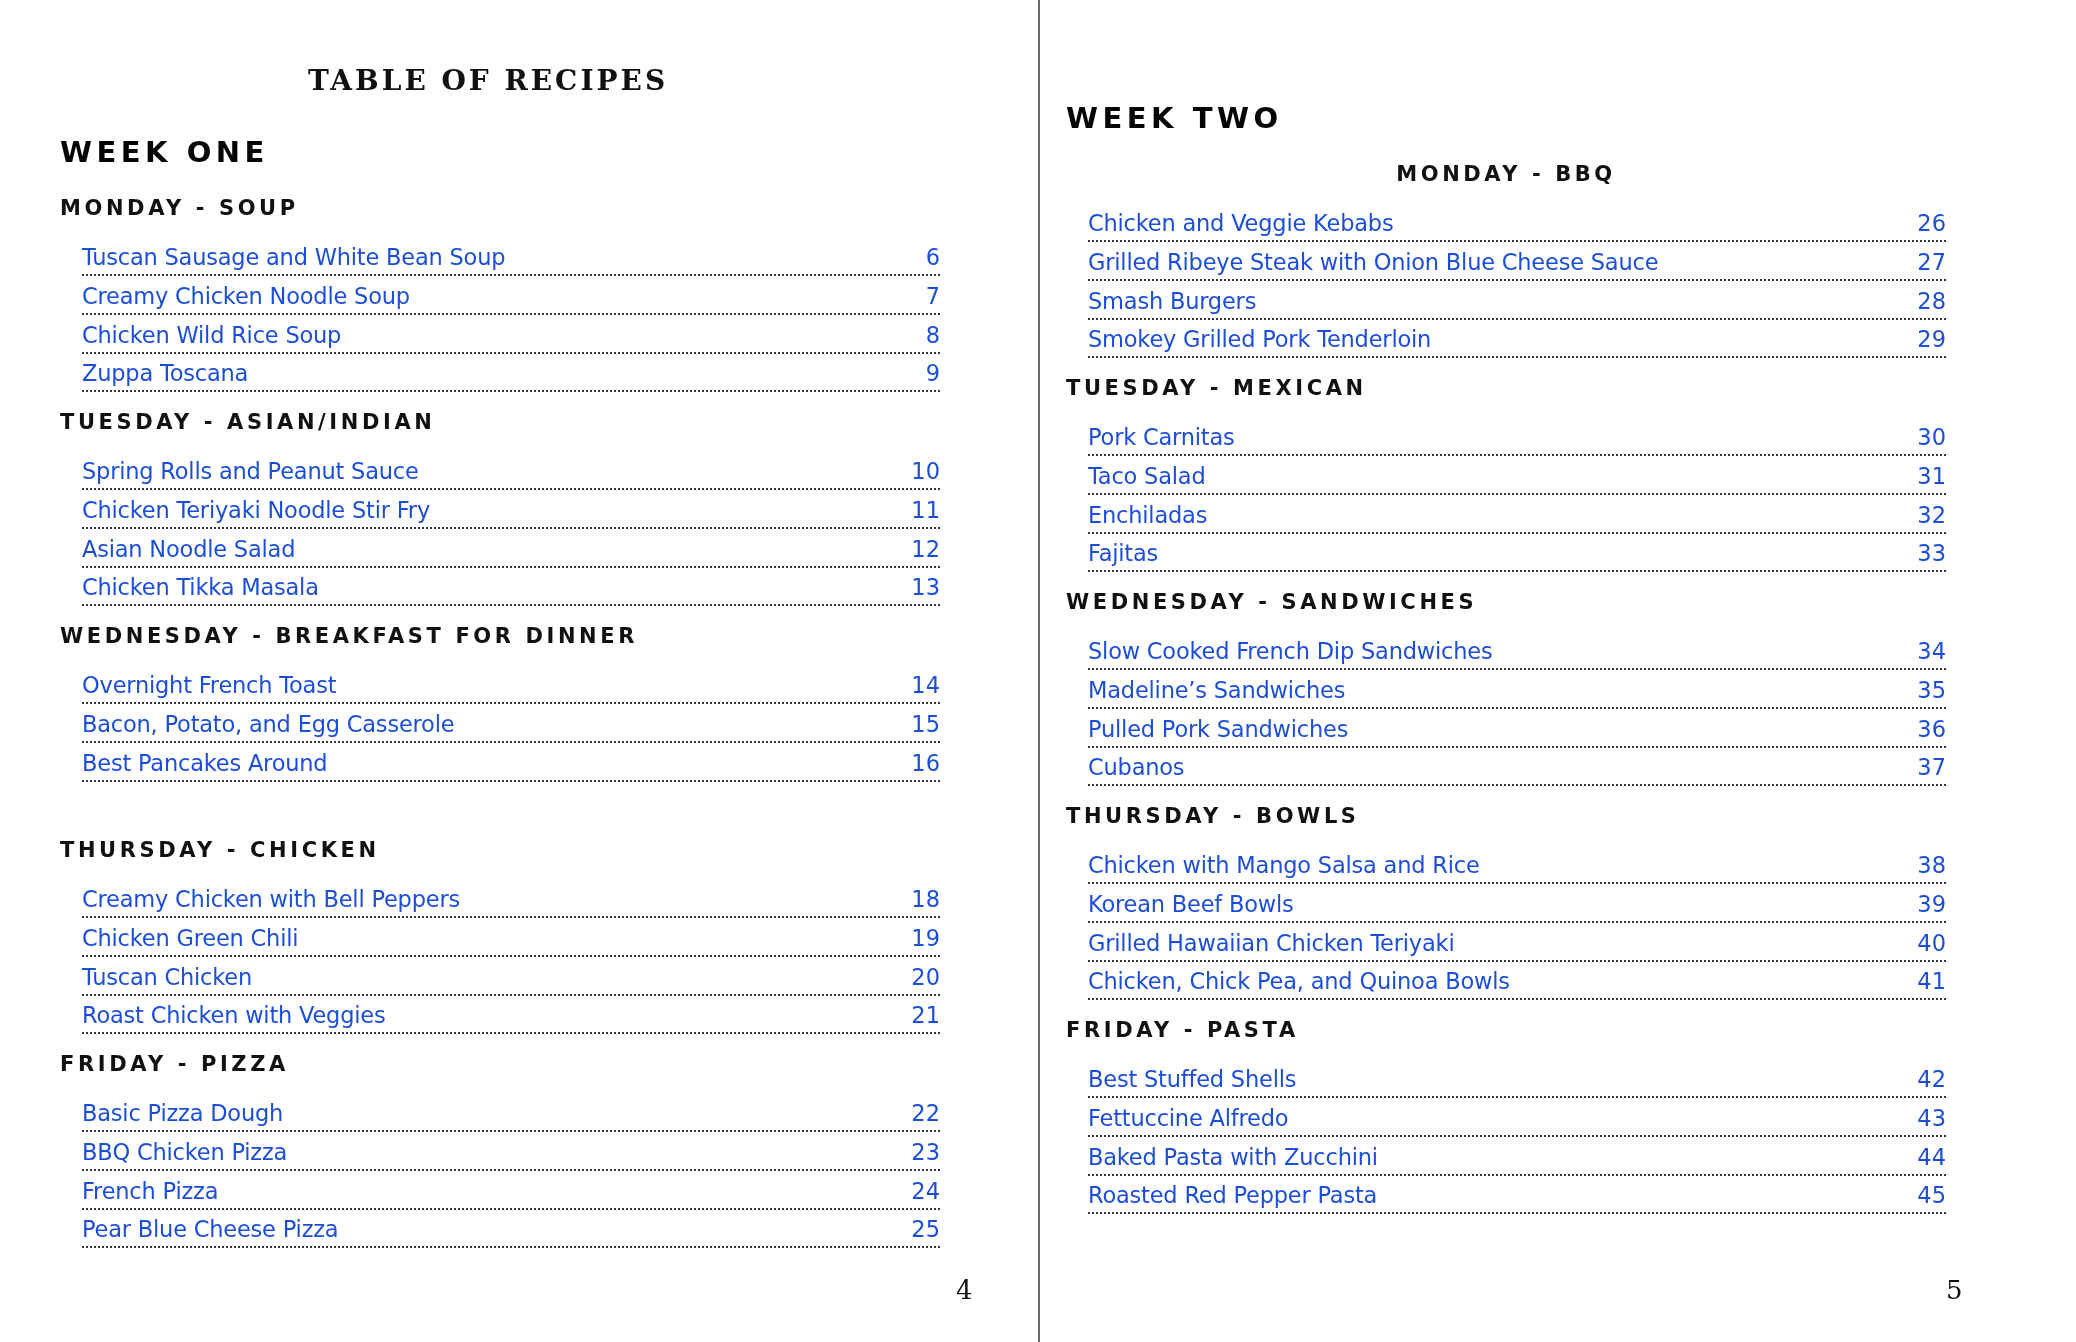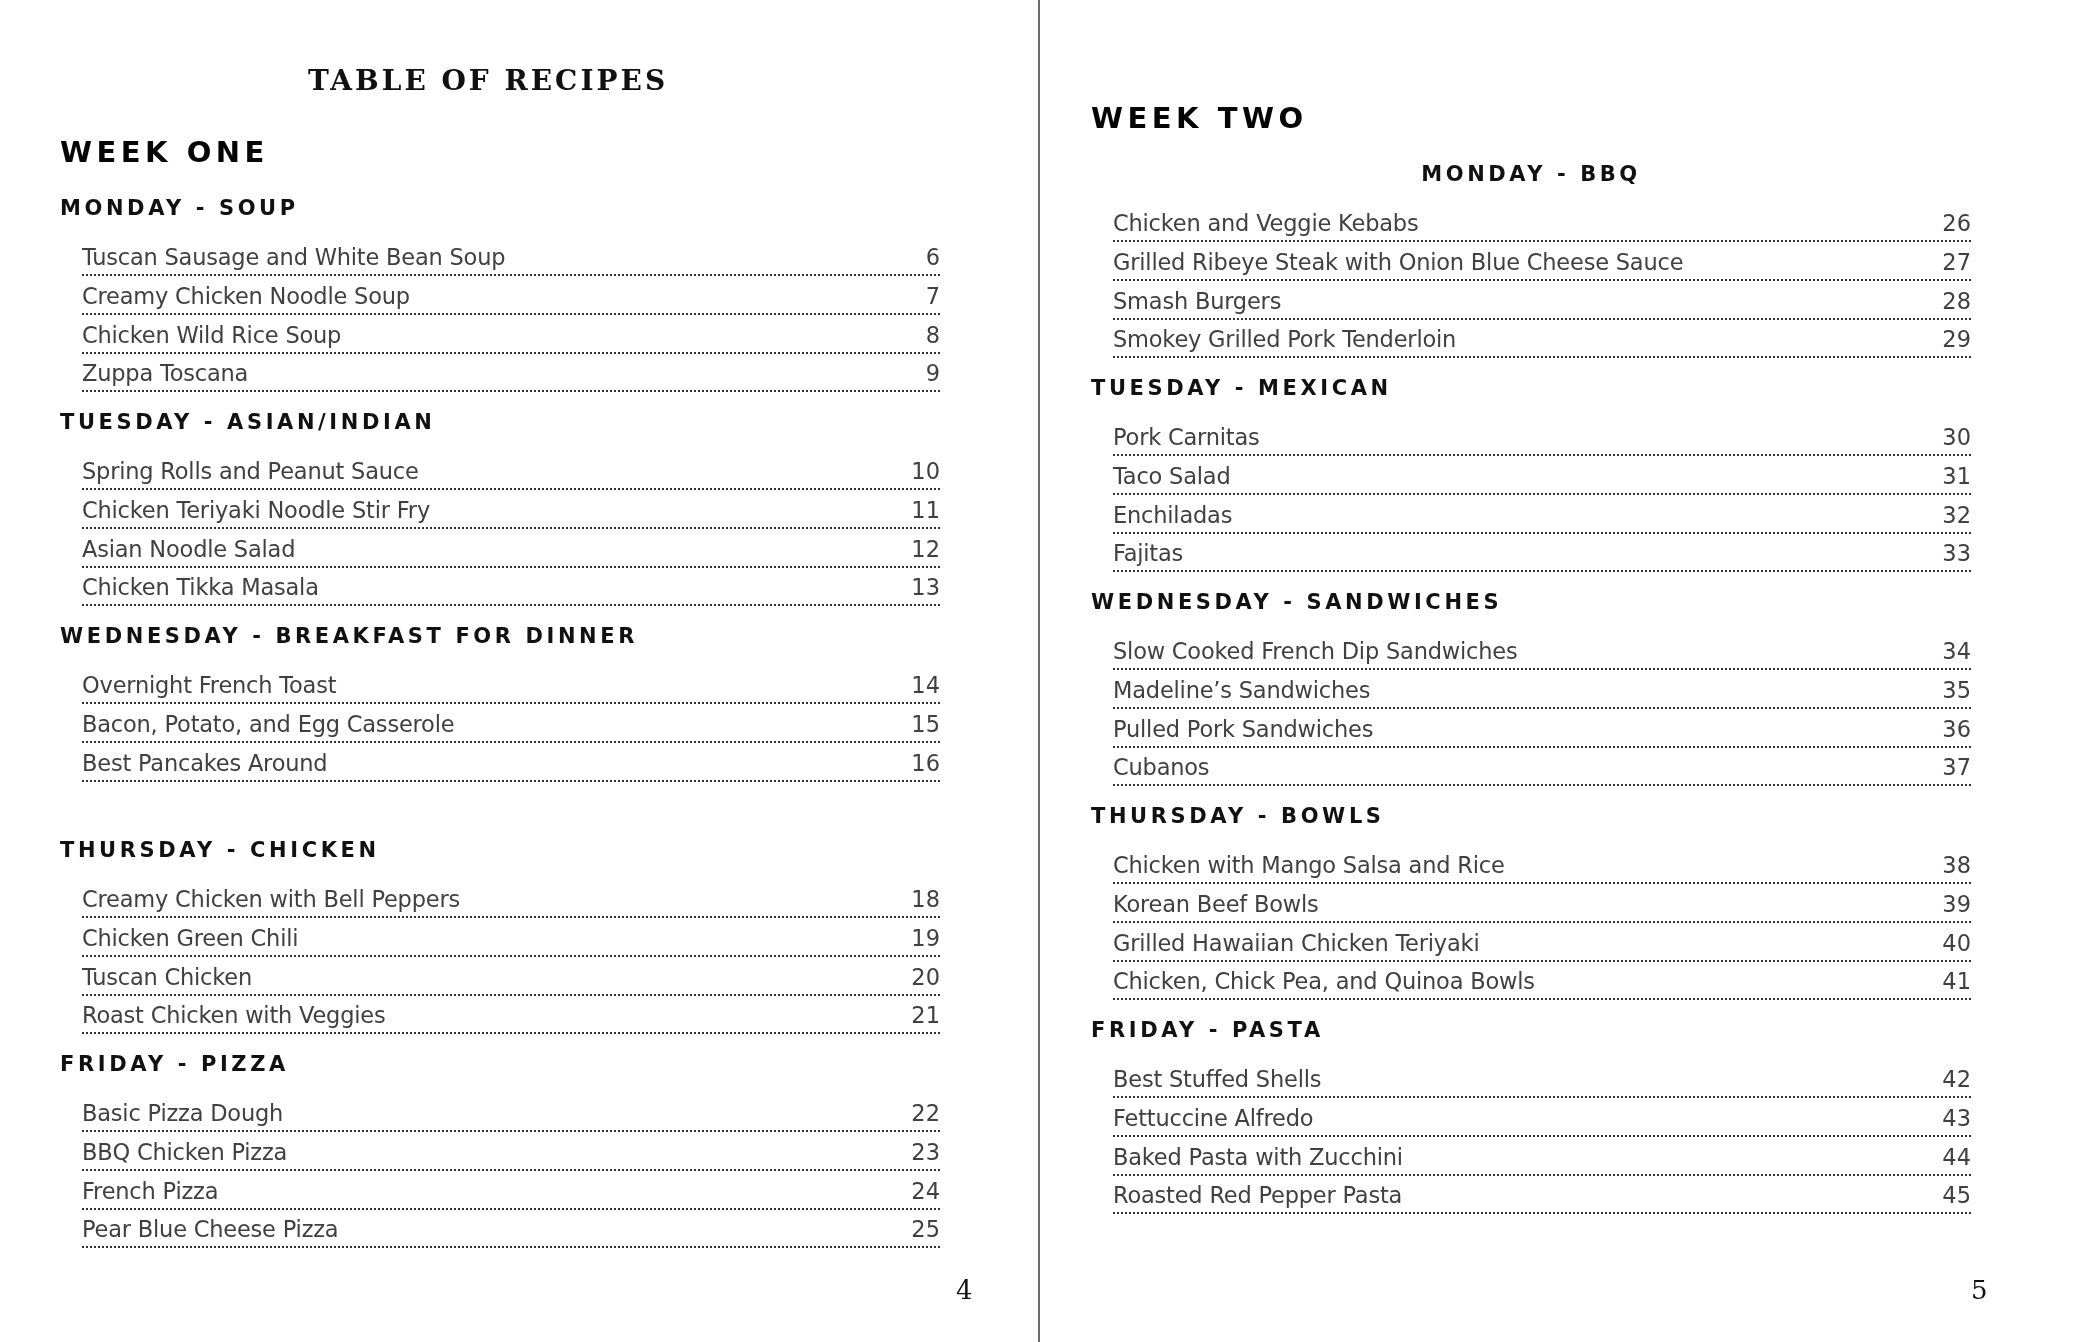--- a/index.html
+++ b/index.html
@@ -1,31 +1,31 @@
 <!DOCTYPE html>
 <html><head>
 <meta charset="utf-8">
 <style>
   html, body { margin:0; padding:0; background:#ffffff; }
   body { width:2076px; height:1342px; position:relative; overflow:hidden; color:#1a1a1a;
          font-family:"Liberation Sans", "DejaVu Sans", sans-serif; }
   .page { position:absolute; top:0; height:1342px; }
   .page-left { left:0; width:1038px; }
-  .page-right { left:1018px; width:1037px; }
+  .page-right { left:993px; width:1037px; }
   .divider { position:absolute; left:1038px; top:0; width:2px; height:1342px; background:#6b6b6b; }
   .title { position:absolute; left:308px; top:64px; font-family:"DejaVu Serif", serif; font-weight:bold;
            font-size:28px; letter-spacing:3px; color:#111; white-space:nowrap; }
   .week-heading { position:absolute; font-family:"DejaVu Sans", sans-serif; font-weight:bold;
            font-size:29px; letter-spacing:4.5px; color:#050505; white-space:nowrap; }
   .section { position:absolute; }
   .section-heading { font-family:"DejaVu Sans", sans-serif; font-weight:bold; font-size:21px;
            letter-spacing:3.6px; color:#111; height:30px; line-height:30px; white-space:nowrap; }
   .items { margin-top:16px; margin-left:22px; width:858px; }
   .item { display:flex; justify-content:space-between; align-items:flex-end; height:35px;
-          border-bottom:2px dotted #333; margin-bottom:1.8px; font-size:22.5px; color:#404040;
+          border-bottom:2px dotted #333; margin-bottom:1.8px; font-size:22.5px; color:#1d4ed8;
           font-family:"DejaVu Sans", sans-serif; font-weight:normal; line-height:30px; }
   .item-name { white-space:nowrap; letter-spacing:-0.2px; padding-bottom:2px; }
   .item-page { white-space:nowrap; padding-bottom:2px; }
   .page-num { position:absolute; top:1275px; font-size:26px; font-family:"DejaVu Serif", serif; color:#111; }
 </style>
 </head>
 <body>
 
 <div class="divider"></div>
 

